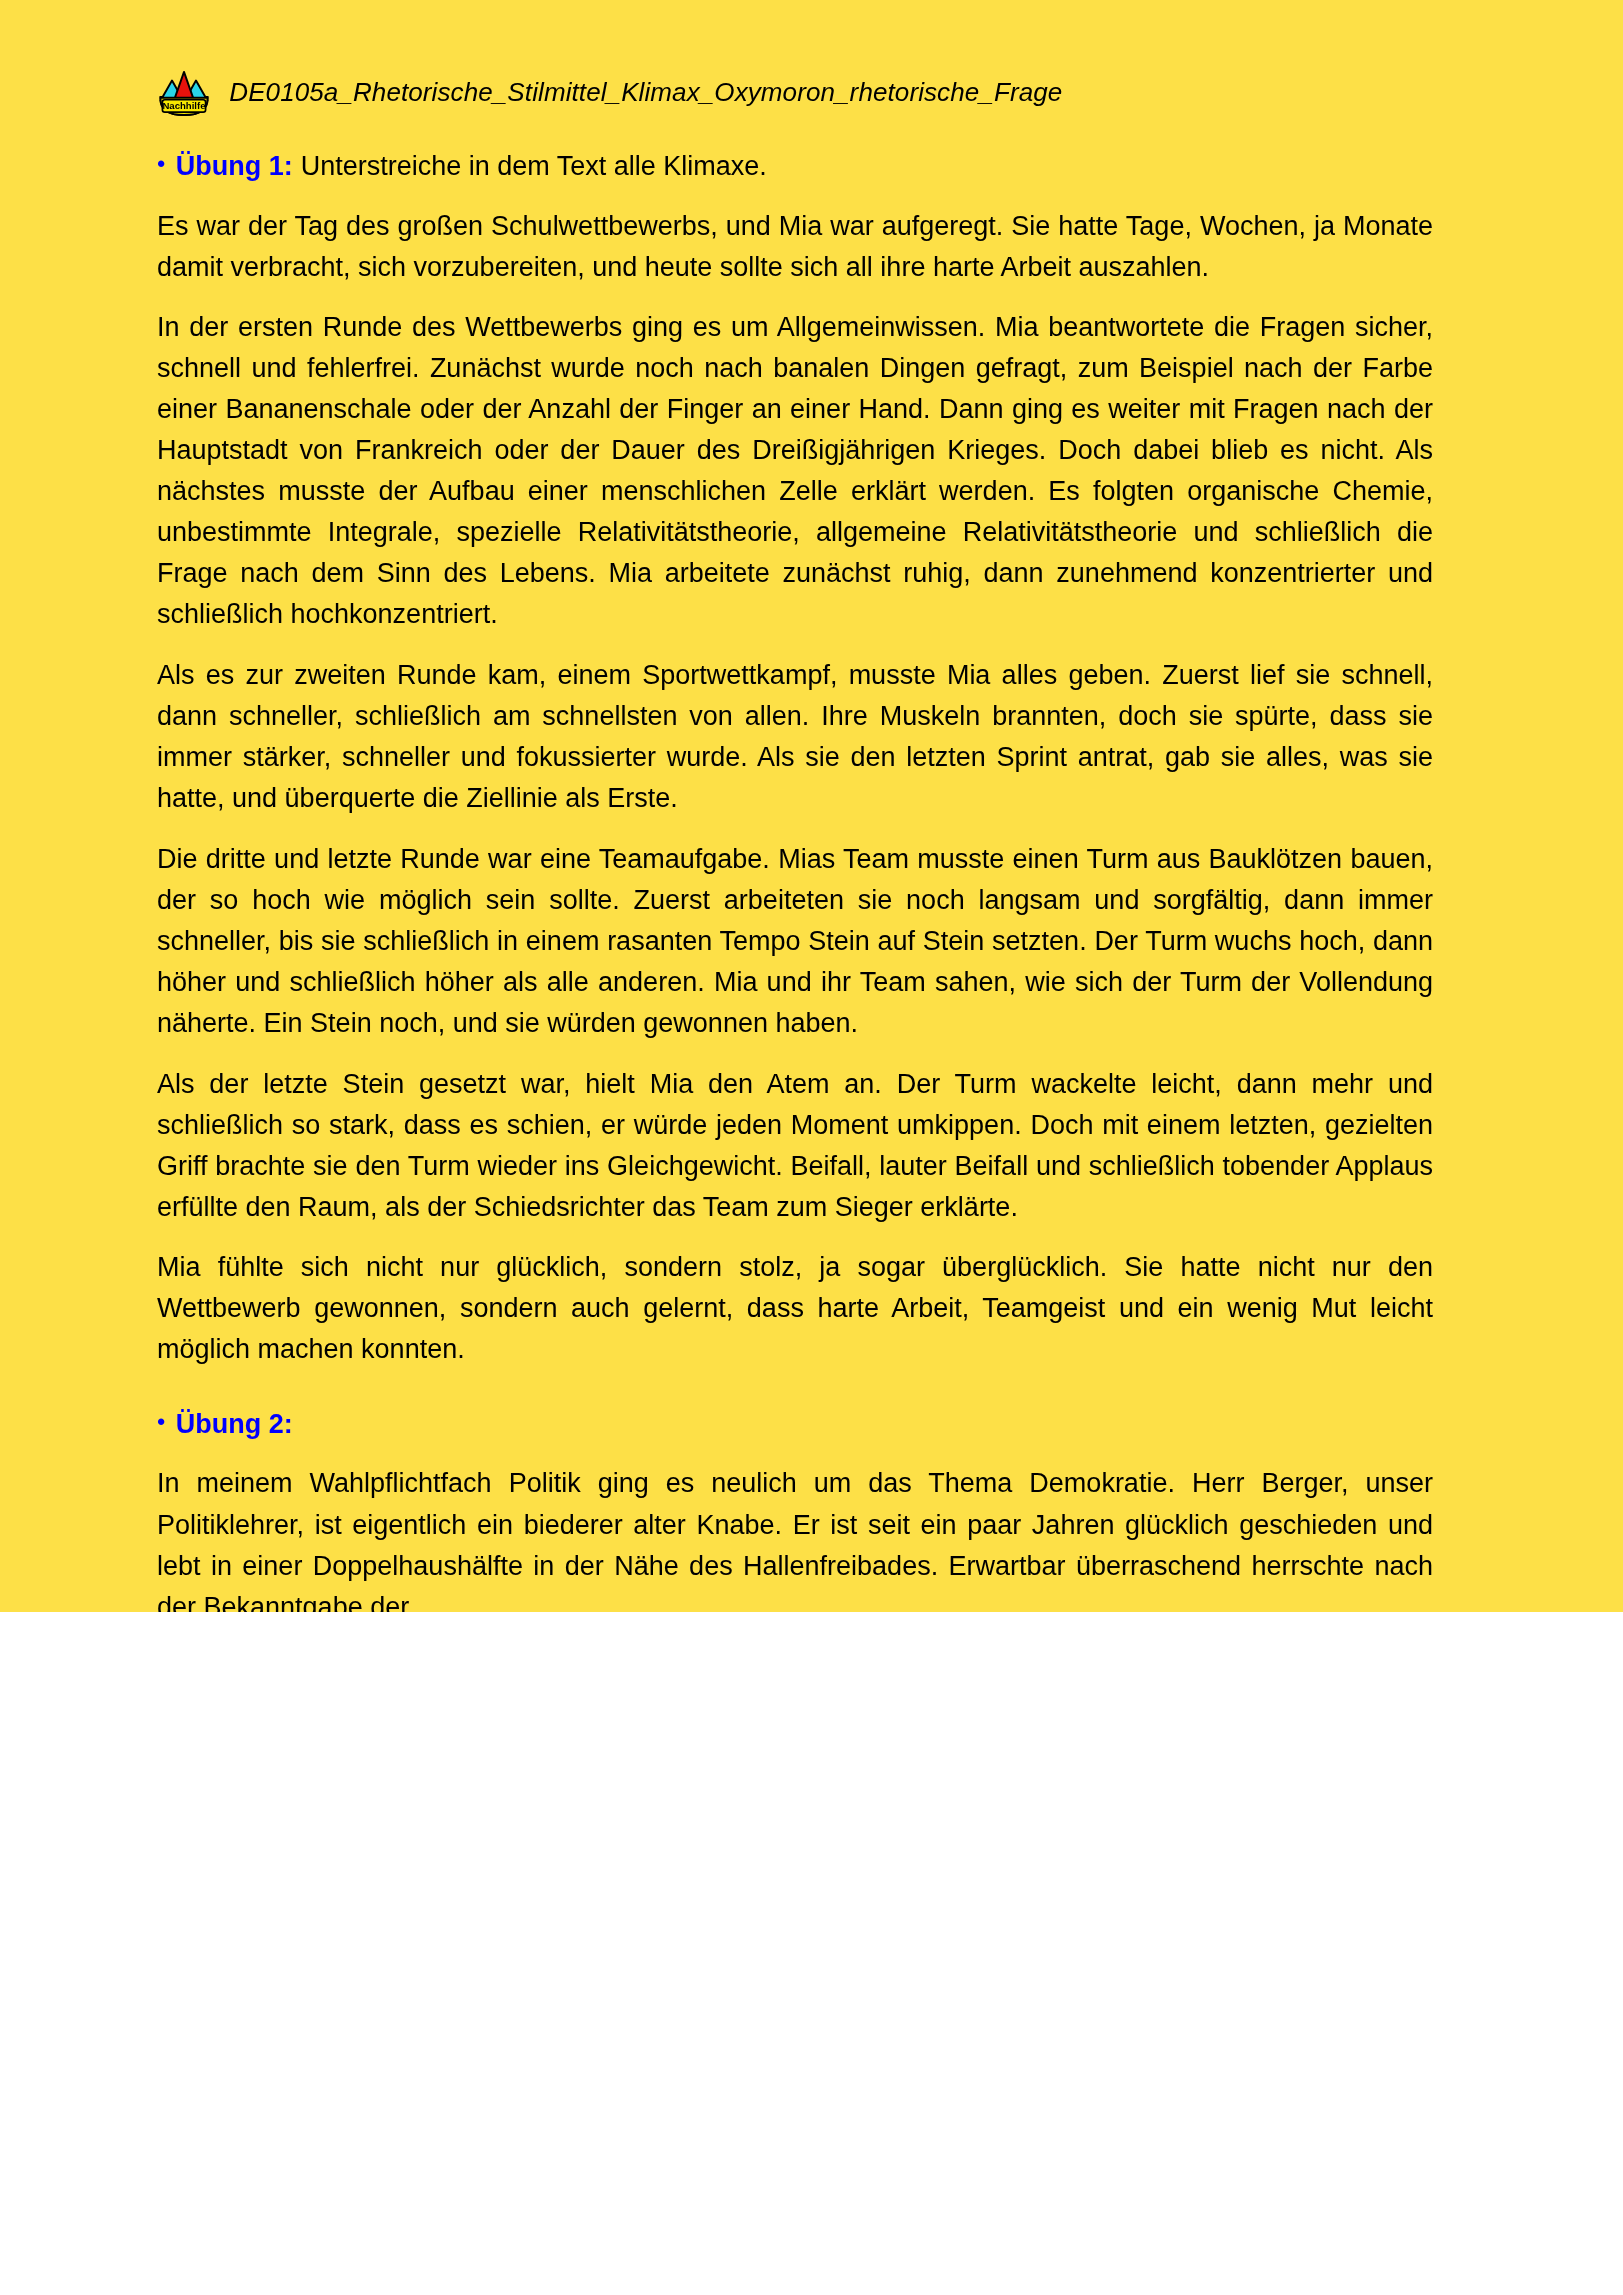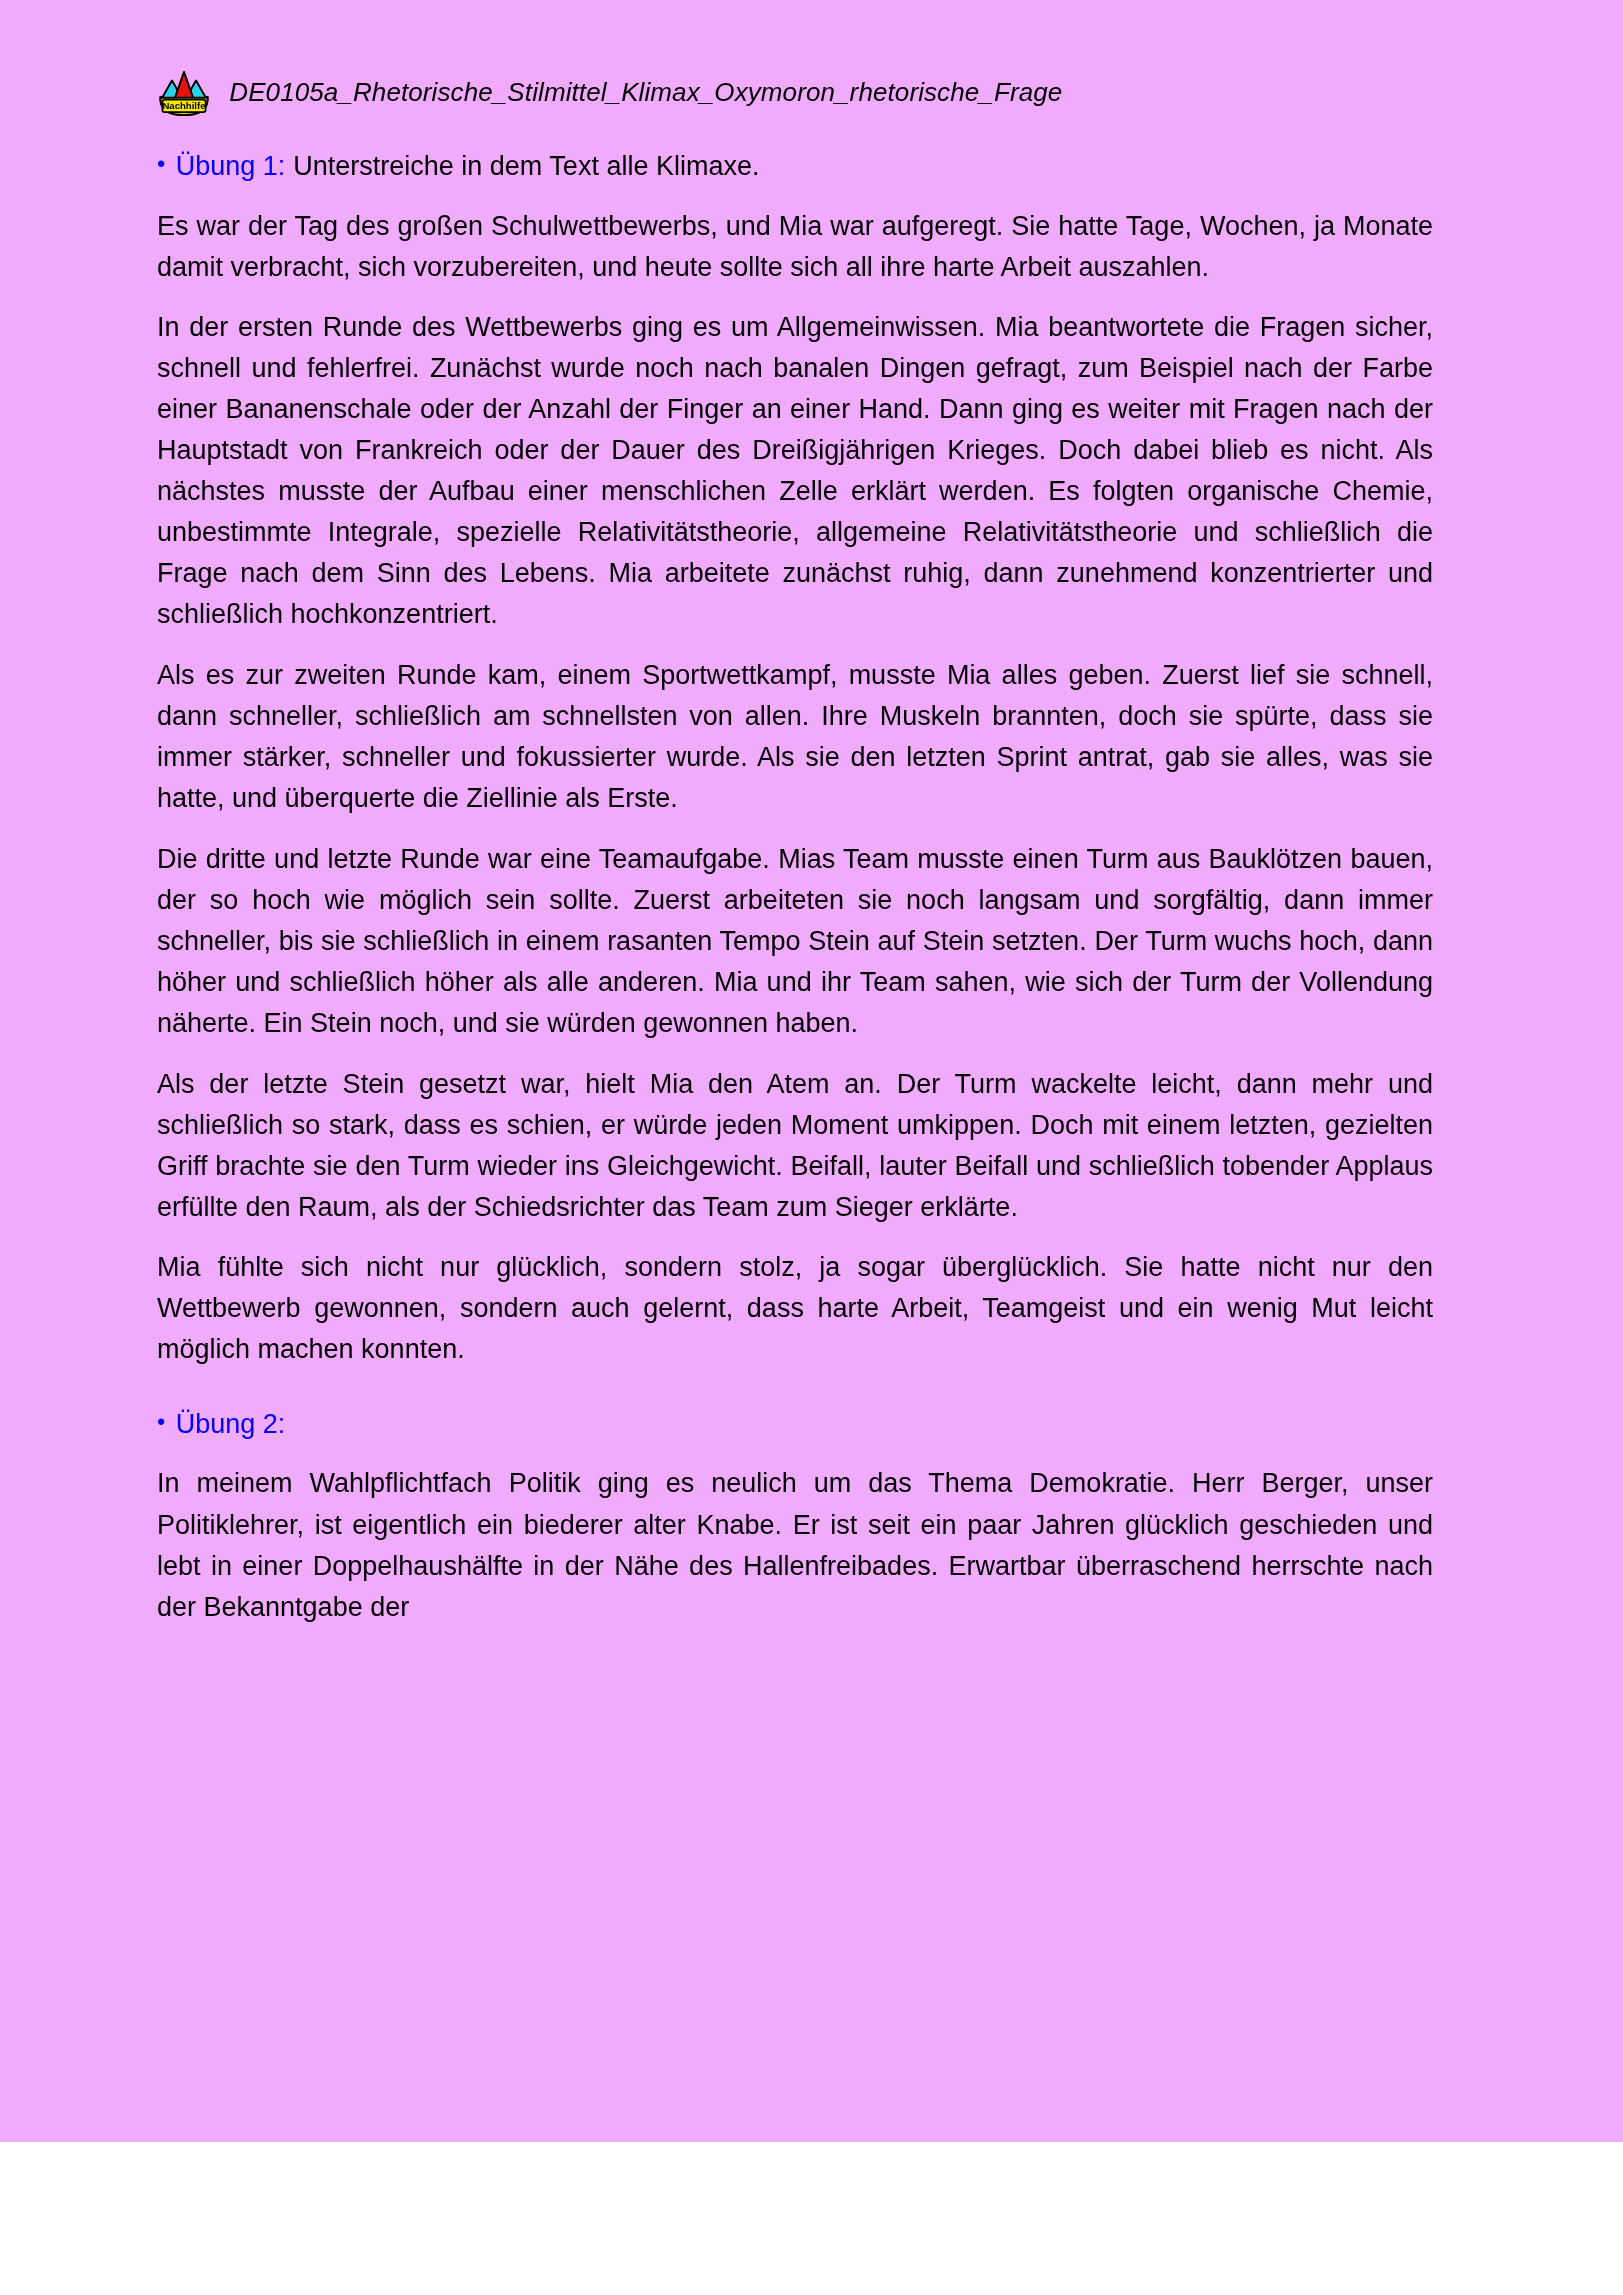--- a/index.html
+++ b/index.html
@@ -7,22 +7,22 @@
     margin: 0;
     padding: 0;
     background: #ffffff;
   }
   body {
     font-family: "Liberation Sans", sans-serif;
   }
   .page {
     position: relative;
     width: 1623px;
-    height: 2142px;
-    background: #f0abfc;
+    height: 1612px;
+    background: #fde047;
     box-sizing: border-box;
     overflow: hidden;
   }
 
   
   .doc-header {
     position: absolute;
     top: 63px;
     left: 157px;
     right: 157px;
@@ -67,21 +67,21 @@
     color: #0000ff;
     font-size: 23.6px;
     line-height: 1;
     margin-right: 10.5px;
     flex: 0 0 auto;
     position: relative;
     top: -2.6px;
   }
   .exercise-label {
     color: #0000ff;
-    font-weight: normal;
+    font-weight: bold;
     margin-right: 7.9px;
     white-space: nowrap;
   }
   .exercise-text {
     color: #000000;
   }
 
   p.body-para {
     font-size: 27px;
     line-height: 1.52;

